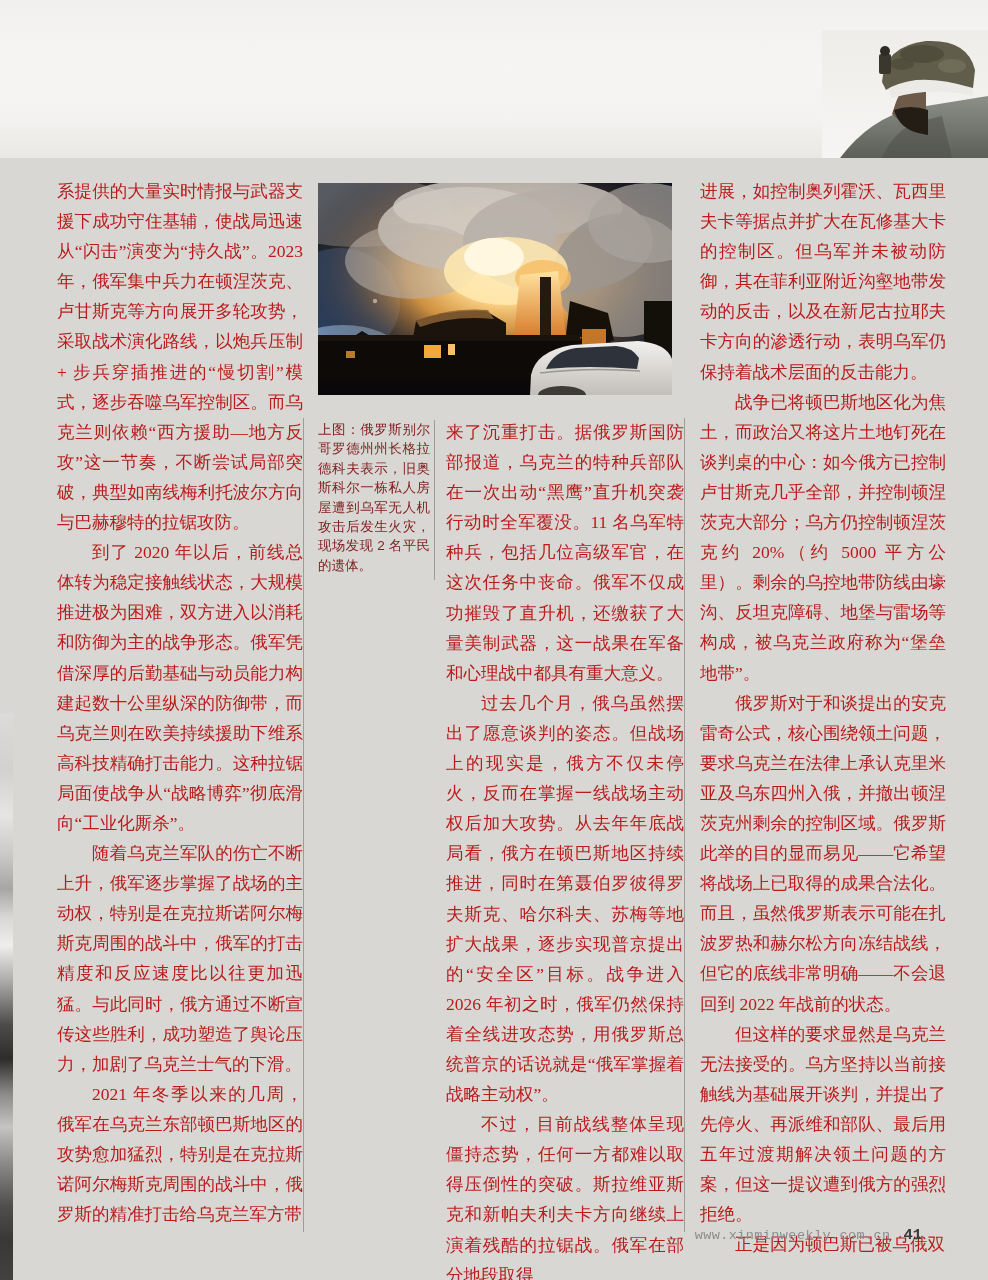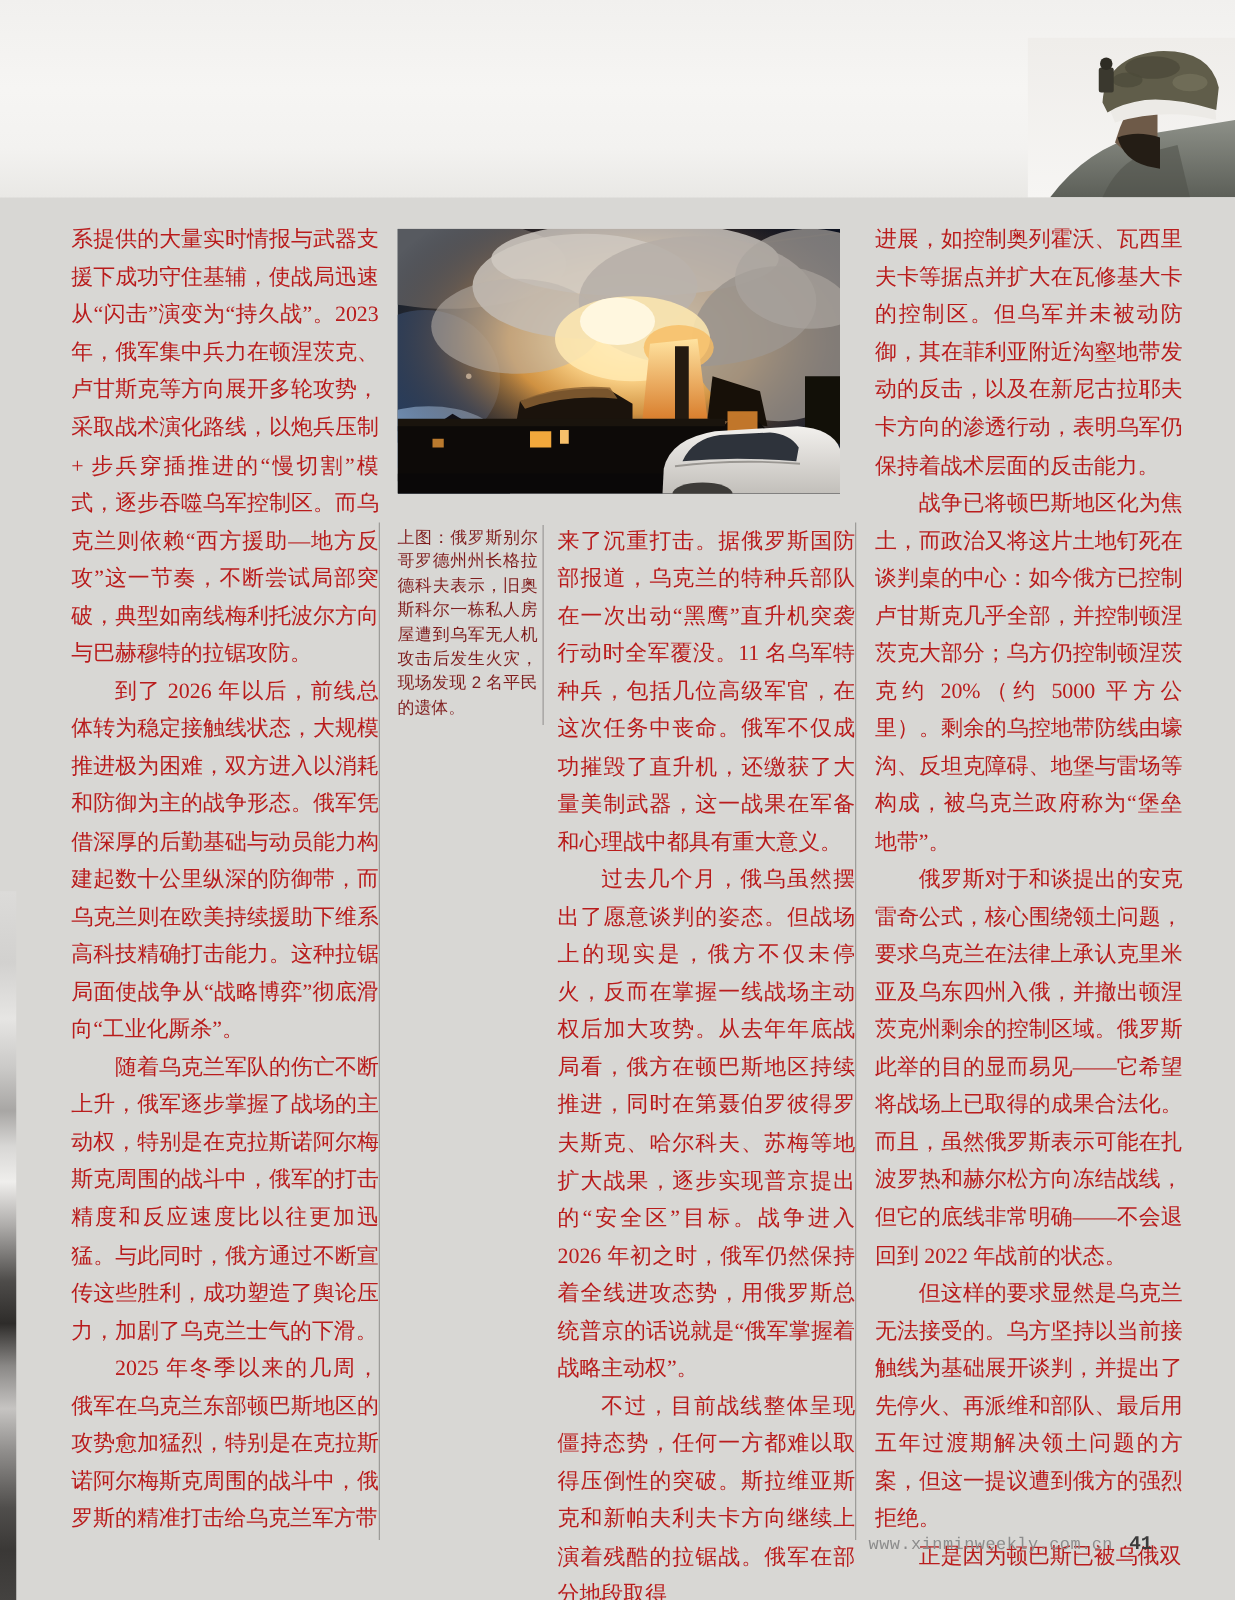--- a/index.html
+++ b/index.html
@@ -150,23 +150,23 @@
         <path d="M222,190 Q270,184 322,188" stroke="#9a9792" stroke-width="1.5" fill="none"></path>
         <ellipse cx="244" cy="212" rx="24" ry="9" fill="#3d3b38"></ellipse>
       </g>
     </svg>
   </div>
 
   <div class="photo-caption">上图：俄罗斯别尔哥罗德州州长格拉德科夫表示，旧奥斯科尔一栋私人房屋遭到乌军无人机攻击后发生火灾，现场发现 2 名平民的遗体。</div>
 
   <div class="col col1">
     <p class="noindent">系提供的大量实时情报与武器支援下成功守住基辅，使战局迅速从“闪击”演变为“持久战”。2023 年，俄军集中兵力在顿涅茨克、卢甘斯克等方向展开多轮攻势，采取战术演化路线，以炮兵压制 + 步兵穿插推进的“慢切割”模式，逐步吞噬乌军控制区。而乌克兰则依赖“西方援助—地方反攻”这一节奏，不断尝试局部突破，典型如南线梅利托波尔方向与巴赫穆特的拉锯攻防。</p>
-    <p>到了 2026 年以后，前线总体转为稳定接触线状态，大规模推进极为困难，双方进入以消耗和防御为主的战争形态。俄军凭借深厚的后勤基础与动员能力构建起数十公里纵深的防御带，而乌克兰则在欧美持续援助下维系高科技精确打击能力。这种拉锯局面使战争从“战略博弈”彻底滑向“工业化厮杀”。</p>
+    <p>到了 2020 年以后，前线总体转为稳定接触线状态，大规模推进极为困难，双方进入以消耗和防御为主的战争形态。俄军凭借深厚的后勤基础与动员能力构建起数十公里纵深的防御带，而乌克兰则在欧美持续援助下维系高科技精确打击能力。这种拉锯局面使战争从“战略博弈”彻底滑向“工业化厮杀”。</p>
     <p>随着乌克兰军队的伤亡不断上升，俄军逐步掌握了战场的主动权，特别是在克拉斯诺阿尔梅斯克周围的战斗中，俄军的打击精度和反应速度比以往更加迅猛。与此同时，俄方通过不断宣传这些胜利，成功塑造了舆论压力，加剧了乌克兰士气的下滑。</p>
-    <p>2025 年冬季以来的几周，俄军在乌克兰东部顿巴斯地区的攻势愈加猛烈，特别是在克拉斯诺阿尔梅斯克周围的战斗中，俄罗斯的精准打击给乌克兰军方带</p>
+    <p>2021 年冬季以来的几周，俄军在乌克兰东部顿巴斯地区的攻势愈加猛烈，特别是在克拉斯诺阿尔梅斯克周围的战斗中，俄罗斯的精准打击给乌克兰军方带</p>
   </div>
 
   <div class="col col2">
     <p class="noindent">来了沉重打击。据俄罗斯国防部报道，乌克兰的特种兵部队在一次出动“黑鹰”直升机突袭行动时全军覆没。11 名乌军特种兵，包括几位高级军官，在这次任务中丧命。俄军不仅成功摧毁了直升机，还缴获了大量美制武器，这一战果在军备和心理战中都具有重大意义。</p>
     <p>过去几个月，俄乌虽然摆出了愿意谈判的姿态。但战场上的现实是，俄方不仅未停火，反而在掌握一线战场主动权后加大攻势。从去年年底战局看，俄方在顿巴斯地区持续推进，同时在第聂伯罗彼得罗夫斯克、哈尔科夫、苏梅等地扩大战果，逐步实现普京提出的“安全区”目标。战争进入 2026 年初之时，俄军仍然保持着全线进攻态势，用俄罗斯总统普京的话说就是“俄军掌握着战略主动权”。</p>
     <p>不过，目前战线整体呈现僵持态势，任何一方都难以取得压倒性的突破。斯拉维亚斯克和新帕夫利夫卡方向继续上演着残酷的拉锯战。俄军在部分地段取得</p>
   </div>
 
   <div class="col col3">
     <p class="noindent">进展，如控制奥列霍沃、瓦西里夫卡等据点并扩大在瓦修基大卡的控制区。但乌军并未被动防御，其在菲利亚附近沟壑地带发动的反击，以及在新尼古拉耶夫卡方向的渗透行动，表明乌军仍保持着战术层面的反击能力。</p>

